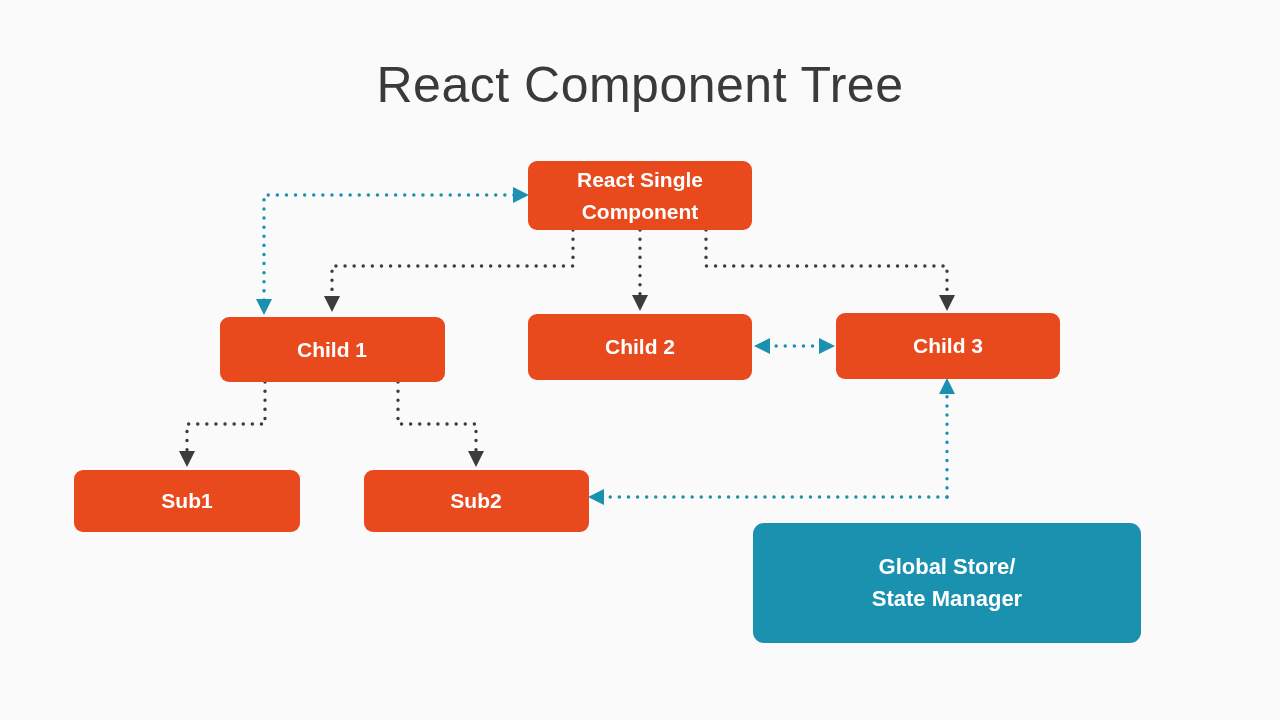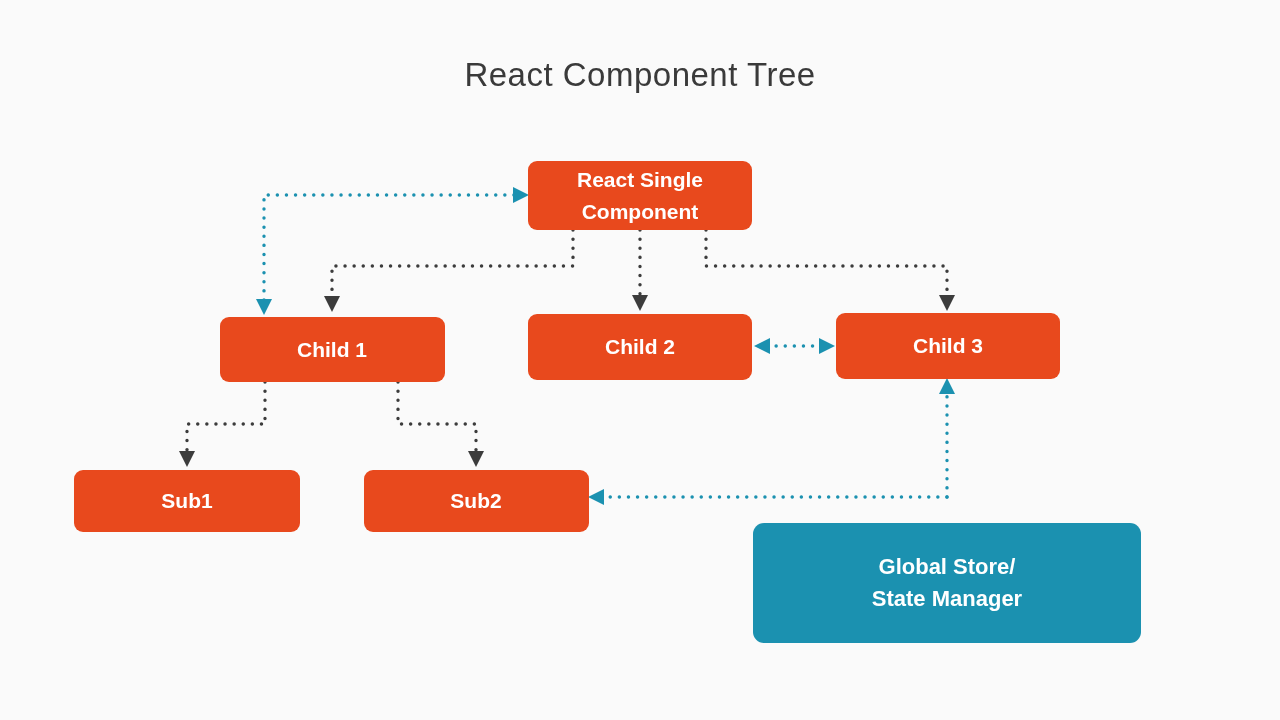--- a/index.html
+++ b/index.html
@@ -18,21 +18,21 @@
     width: 1280px;
     height: 720px;
     background: #fafafa;
   }
   #page-title {
     position: absolute;
     top: 56px;
     left: 0;
     width: 1280px;
     text-align: center;
-    font-size: 33px;
+    font-size: 50px;
     font-weight: 400;
     color: #3a3a3a;
     letter-spacing: 0.5px;
     font-family: "Liberation Sans", sans-serif;
   }
   svg#diagram {
     position: absolute;
     top: 0;
     left: 0;
     width: 1280px;

